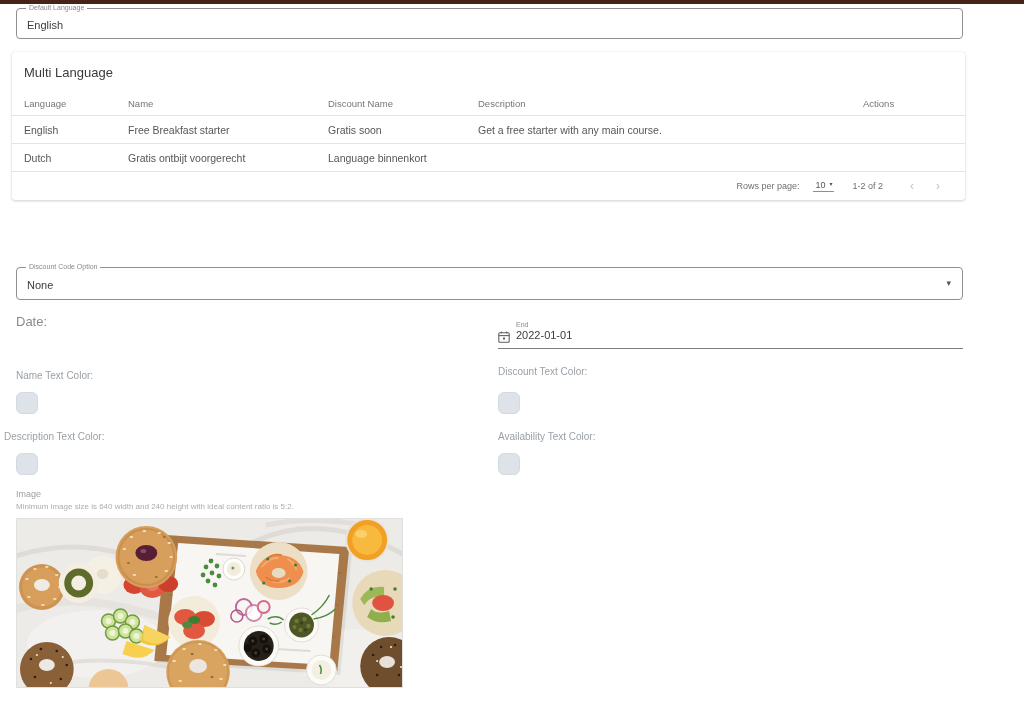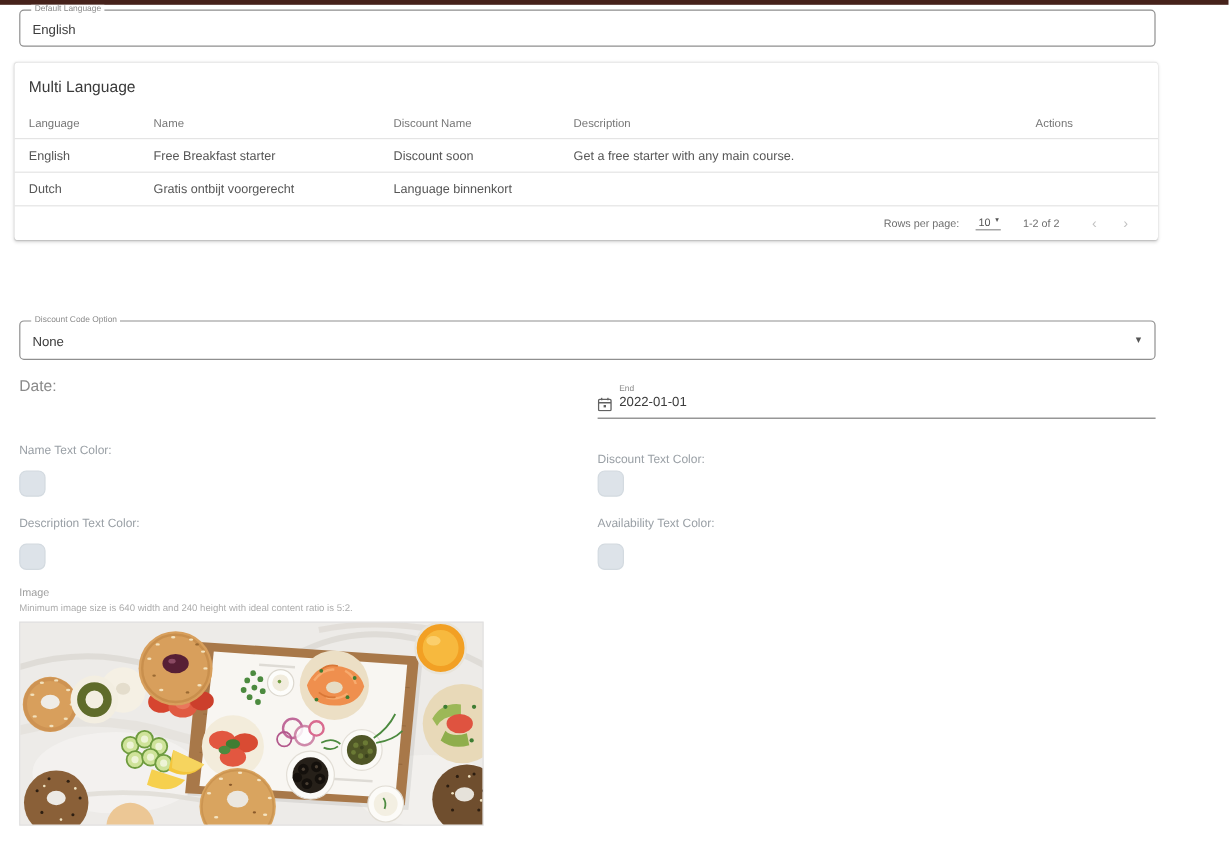--- a/index.html
+++ b/index.html
@@ -47,22 +47,22 @@
   .dfield .cal{position:absolute;left:0;top:9px;width:12px;height:12px;cursor:pointer;}
   .dfield .dlabel{position:absolute;left:18px;top:-1px;font-size:7px;color:#8a8a8a;}
   .dfield input{position:absolute;left:18px;top:7px;width:120px;border:none;outline:none;
                 font:11px "Liberation Sans",sans-serif;color:#3c3c3c;background:transparent;padding:0;}
 
   
   .clabel{position:absolute;font-size:10px;color:#9aa0a6;}
   .swatch{position:absolute;width:22px;height:22px;border-radius:6px;background:#dde3e9;
           border:1px solid #d3dae0;box-sizing:border-box;cursor:pointer;}
   #clabel-name{left:16px;top:370px;} #swatch-name{left:16px;top:392px;}
-  #clabel-discount{left:498px;top:378px;} #swatch-discount{left:498px;top:392px;}
-  #clabel-description{left:16px;top:431px;} #swatch-description{left:16px;top:453px;}
+  #clabel-discount{left:498px;top:366px;} #swatch-discount{left:498px;top:392px;}
+  #clabel-description{left:4px;top:431px;} #swatch-description{left:16px;top:453px;}
   #clabel-availability{left:498px;top:431px;} #swatch-availability{left:498px;top:453px;}
 
   
   .img-label{position:absolute;left:16px;top:489px;font-size:9px;color:#9e9e9e;}
   .img-helper{position:absolute;left:16px;top:502px;font-size:8px;color:#adadad;}
   .promo{position:absolute;left:16px;top:518px;width:387px;height:170px;border:1px solid #e0e0e0;
          box-sizing:border-box;background:#edebe8;}
   .promo svg{display:block;width:100%;height:100%;}
 </style>
 </head>
@@ -81,21 +81,21 @@
     <div class="thead">
       <div class="c-lang">Language</div>
       <div class="c-name">Name</div>
       <div class="c-disc">Discount Name</div>
       <div class="c-desc">Description</div>
       <div class="c-act">Actions</div>
     </div>
     <div class="trow" id="trow-0">
       <div class="c-lang">English</div>
       <div class="c-name">Free Breakfast starter</div>
-      <div class="c-disc">Discount soon</div>
+      <div class="c-disc">Gratis soon</div>
       <div class="c-desc">Get a free starter with any main course.</div>
       <div class="c-act"></div>
     </div>
     <div class="trow" id="trow-1">
       <div class="c-lang">Dutch</div>
       <div class="c-name">Gratis ontbijt voorgerecht</div>
       <div class="c-disc">Language binnenkort</div>
       <div class="c-act"></div>
     </div>
     <div class="pagin">

